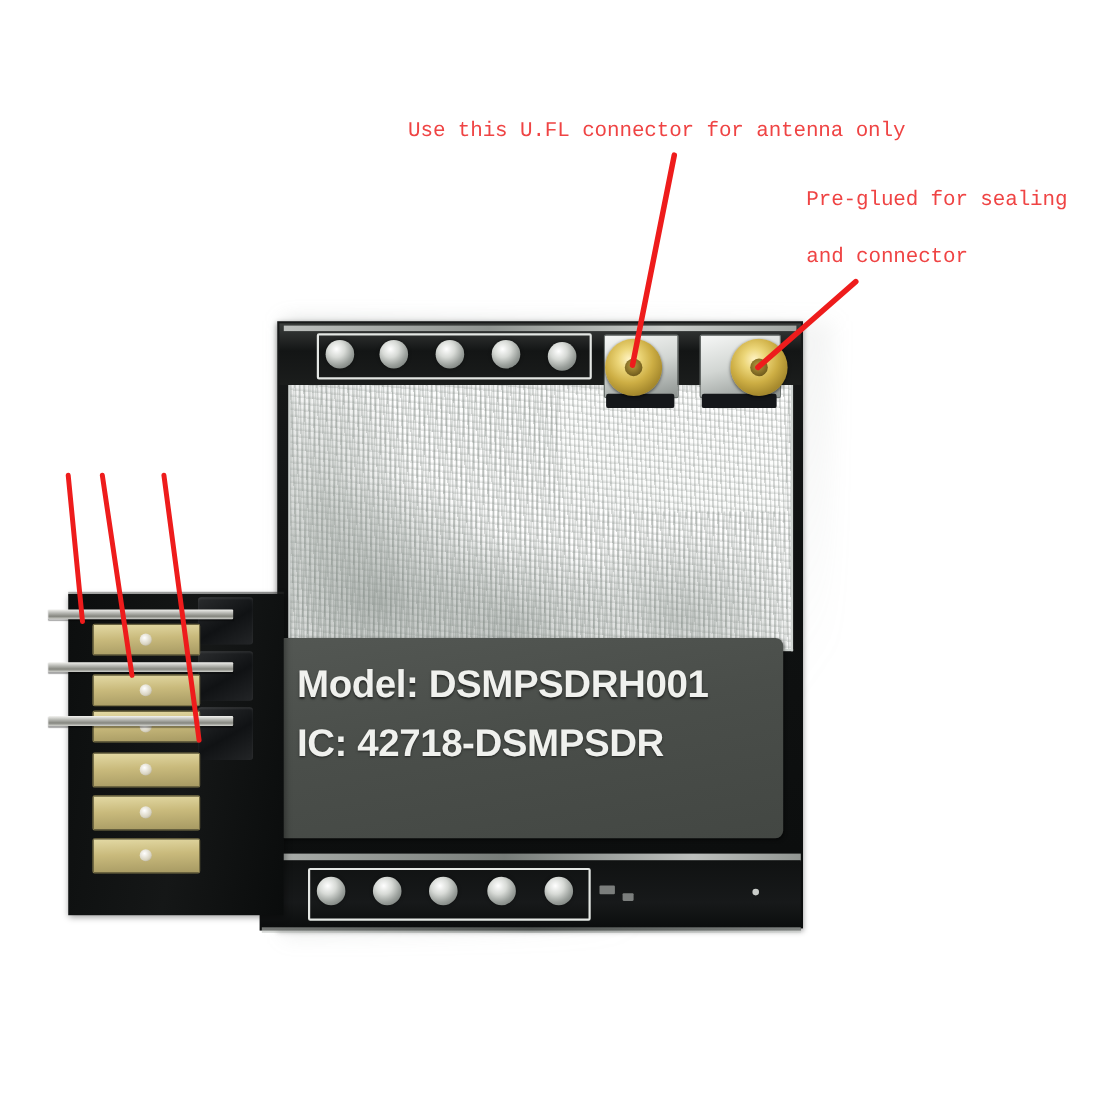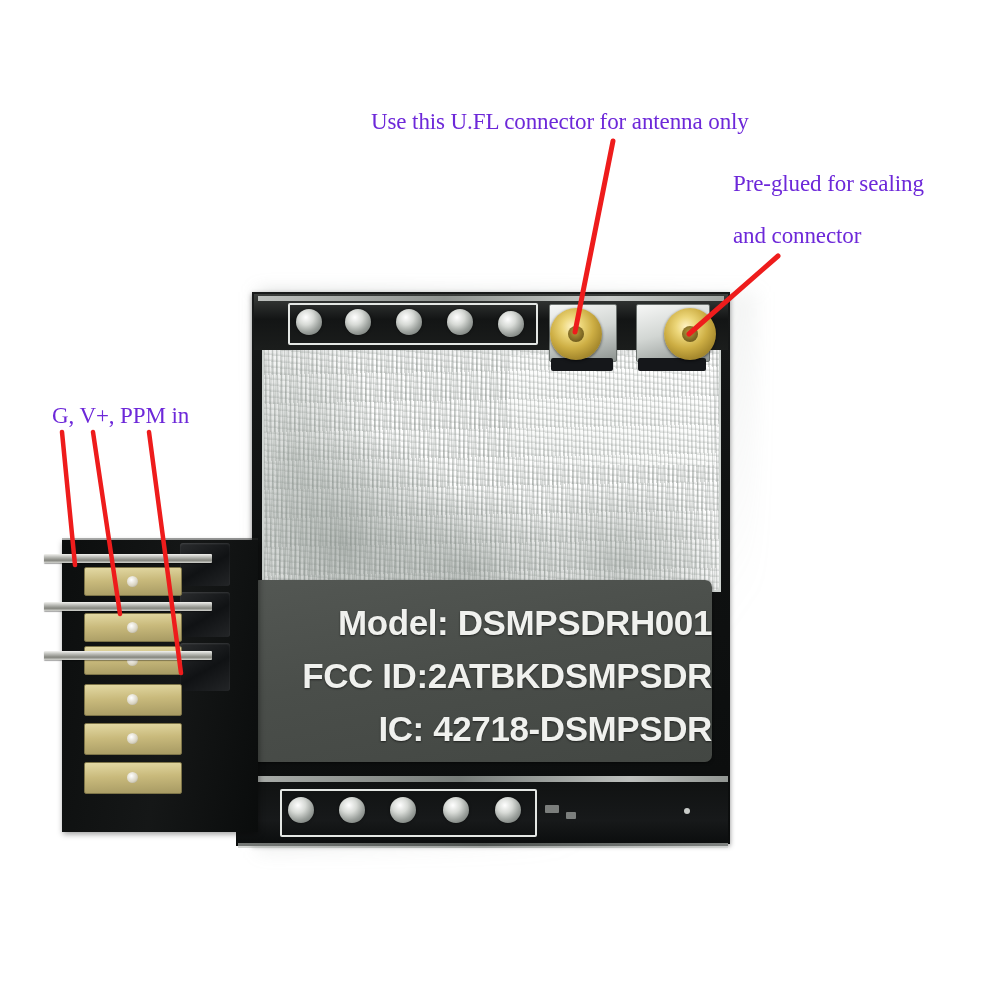--- a/index.html
+++ b/index.html
@@ -15,23 +15,23 @@
     position: relative;
     width: 1000px;
     height: 1000px;
     background: #ffffff;
     overflow: hidden;
   }
 
   
   .callout {
     position: absolute;
-    color: #6d28d9;
-    font-family: Liberation Serif, serif;
-    font-size: 23px;
+    color: #ef4444;
+    font-family: Liberation Mono, monospace;
+    font-size: 19px;
     font-weight: 400;
     letter-spacing: -0.1px;
     white-space: nowrap;
     line-height: 1.25;
   }
   #callout-ufl   { left: 371px; top: 108px; }
   #callout-glue1 { left: 733px; top: 170px; text-align: center; }
   #callout-glue2 { left: 733px; top: 222px; }
   #callout-pins  { left: 52px;  top: 402px; }
 
@@ -40,21 +40,21 @@
     position: absolute;
     left: 0; top: 0;
     width: 1000px; height: 1000px;
     pointer-events: none;
   }
 
   
   #photo {
     position: absolute;
     left: 0; top: 0;
-    width: 868px; height: 1000px; text-align: right;
+    width: 868px; height: 1000px;
   }
 
   
   .board-shadow {
     position: absolute;
     left: 258px;
     top: 292px;
     width: 500px;
     height: 560px;
     background: linear-gradient(125deg, rgba(120,128,124,0.30), rgba(150,158,154,0.10) 55%, rgba(255,255,255,0) 80%);
@@ -325,21 +325,20 @@
     <div class="ufl-body" style="left:549px; top:304px; width:66px; height:56px;"></div>
     <div class="ufl-foot" style="left:551px; top:358px; width:62px; height:13px;"></div>
     <div class="ufl" style="left:550px; top:308px;"></div>
 
     <div class="ufl-body" style="left:636px; top:304px; width:72px; height:56px;"></div>
     <div class="ufl-foot" style="left:638px; top:358px; width:68px; height:13px;"></div>
     <div class="ufl" style="left:664px; top:308px;"></div>
 
     <div class="spec-label">
       <div class="spec-line">Model: DSMPSDRH001</div>
-      <div class="spec-line">FCC ID:2ATBKDSMPSDR</div>
       <div class="spec-line">IC: 42718-DSMPSDR</div>
     </div>
 
     <div class="bottom-rim"></div>
     <div class="bottom-strip"></div>
     <div class="bottom-rim2"></div>
 
     <div class="pad-outline" style="left:280px; top:789px; width:253px; height:44px;"></div>
 
     <div class="castellation" style="left:288px; top:797px;"></div>
@@ -395,15 +394,14 @@
       <line x1="149" y1="432" x2="181" y2="673"></line>
     </g>
   </svg>
 
   <div class="callout" id="callout-ufl">Use this U.FL connector for antenna only</div>
 
   <div class="callout" id="callout-glue1">Pre-glued for sealing</div>
 
   <div class="callout" id="callout-glue2">and connector</div>
 
-  <div class="callout" id="callout-pins">G, V+, PPM in</div>
 
 </div>
 
 </body></html>

